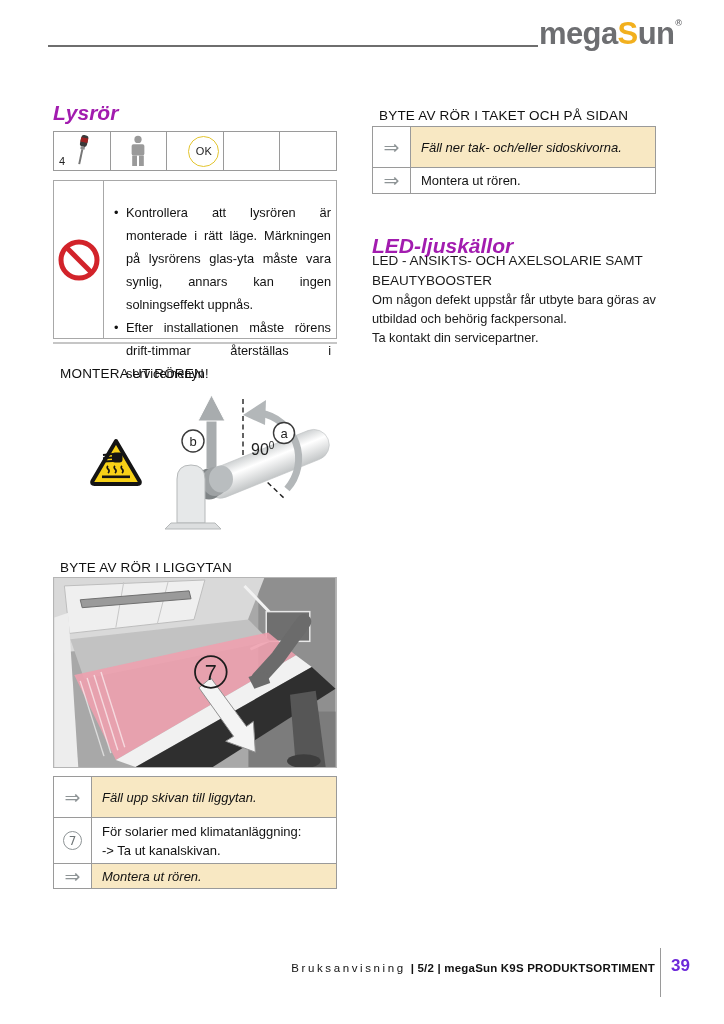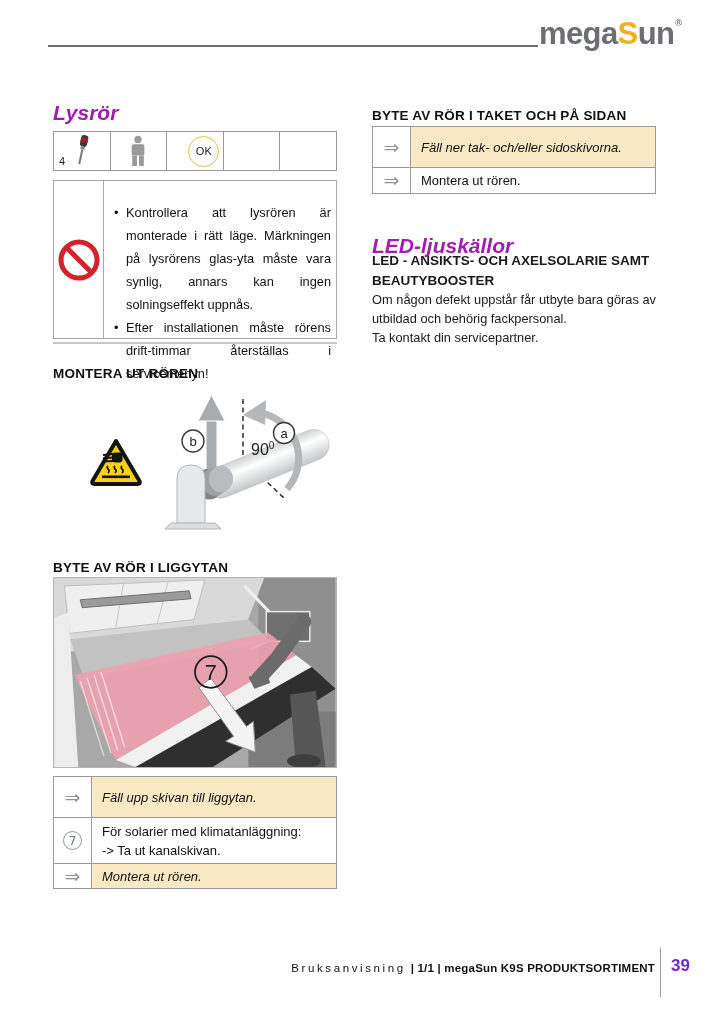--- a/index.html
+++ b/index.html
@@ -8,21 +8,21 @@
     font-family:"Liberation Sans", sans-serif;color:#1a1a1a;overflow:hidden;
   }
   
   .top-rule{position:absolute;left:48px;top:45px;width:490px;height:2px;background:#6e6e6e;}
   .logo{position:absolute;left:539px;top:16px;font-size:31px;font-weight:bold;letter-spacing:-0.6px;white-space:nowrap;}
   .logo .lg-gray{color:#6D6E71;}
   .logo .lg-yellow{color:#F2B01E;}
   .logo sup{font-size:9px;color:#6D6E71;vertical-align:18px;margin-left:1px;}
   
   .h-red{position:absolute;font-weight:bold;color:#a21caf;font-size:21px;font-style:italic;}
-  .h-sub{position:absolute;font-weight:bold;font-size:13.5px;color:#111;letter-spacing:0.2px;}
+  .h-sub{position:absolute;font-weight:normal;font-size:13.5px;color:#111;letter-spacing:0.2px;margin-left:7px;}
   
   .icon-table{position:absolute;left:53px;top:131px;width:284px;height:40px;display:flex;border:1px solid #9a9a9a;box-sizing:border-box;background:#fff;}
   .icell{flex:1;position:relative;border-right:1px solid #9a9a9a;display:flex;align-items:center;justify-content:center;}
   .icell:last-child{border-right:none;}
   .tool-count{position:absolute;left:5px;bottom:3px;font-size:11px;color:#222;}
   .ok-circle{width:31px;height:31px;border:1.6px solid #E3C52F;border-radius:50%;display:flex;align-items:center;justify-content:center;font-size:11px;color:#222;letter-spacing:0.4px;box-sizing:border-box;margin-left:18px;}
   
   .warning-box{position:absolute;left:53px;top:180px;width:284px;height:159px;border:1px solid #a8a8a8;box-sizing:border-box;display:flex;background:#fff;}
   .warn-left{width:49px;flex:none;border-right:1px solid #a8a8a8;display:flex;align-items:center;justify-content:center;}
   .warn-right{flex:1;padding:20px 5px 0 10px;font-size:12.8px;line-height:23px;color:#111;}
@@ -43,21 +43,21 @@
   .ticon{width:37px;flex:none;border-right:1px solid #9a9a9a;display:flex;align-items:center;justify-content:center;background:#fff;}
   .ttext{flex:1;padding-left:10px;display:flex;flex-direction:column;justify-content:center;font-size:13px;color:#111;}
   .ttext .tline{line-height:19px;}
   .hl{background:#F8E8C3;font-style:italic;}
   .step-arrow{color:#8e9496;font-size:19px;font-family:"DejaVu Sans",sans-serif;line-height:1;}
   .circle-num{width:19px;height:19px;border:1px solid #8e9496;border-radius:50%;color:#6f7577;font-size:12px;display:flex;align-items:center;justify-content:center;box-sizing:border-box;font-family:"DejaVu Sans",sans-serif;}
   .left-table{left:53px;top:776px;}
   .right-table{left:372px;top:126px;}
   .r1{height:40px;} .r2{height:45px;} .r3{height:24px;} .r4{height:25px;}
   
-  .led-sub{position:absolute;left:372px;top:251px;width:284px;font-weight:bold;font-size:13.5px;line-height:20px;}
+  .led-sub{position:absolute;left:372px;top:251px;width:284px;font-weight:normal;font-size:13.5px;line-height:20px;}
   .led-body{position:absolute;left:372px;top:290px;width:284px;font-size:12.8px;line-height:19px;}
   .led-body .just{text-align:justify;}
   
   .footer-text{position:absolute;right:69px;top:962px;font-size:11.5px;white-space:nowrap;color:#111;}
   .footer-text .doc{letter-spacing:2.6px;}
   .footer-text .meta{font-weight:bold;margin-left:5px;letter-spacing:0.2px;}
   .footer-divider{position:absolute;left:660px;top:948px;width:1px;height:49px;background:#9a9a9a;}
   .footer-page{position:absolute;left:671px;top:956px;font-size:17px;font-weight:bold;color:#6d28d9;}
 </style>
 </head>
@@ -269,18 +269,18 @@
   <div class="led-sub">
     <div>LED - ANSIKTS- OCH AXELSOLARIE SAMT</div>
     <div>BEAUTYBOOSTER</div>
   </div>
   <div class="led-body">
     <div class="just">Om någon defekt uppstår får utbyte bara göras av utbildad och behörig fackpersonal.</div>
     <div>Ta kontakt din servicepartner.</div>
   </div>
 
   <div class="footer-text">
-    <span class="doc">Bruksanvisning</span><span class="meta">| 1/1 | megaSun K9S PRODUKTSORTIMENT</span>
+    <span class="doc">Bruksanvisning</span><span class="meta">| 5/2 | megaSun K9S PRODUKTSORTIMENT</span>
   </div>
   <div class="footer-divider"></div>
   <div class="footer-page">39</div>
 
 </div>
 
 </body></html>

